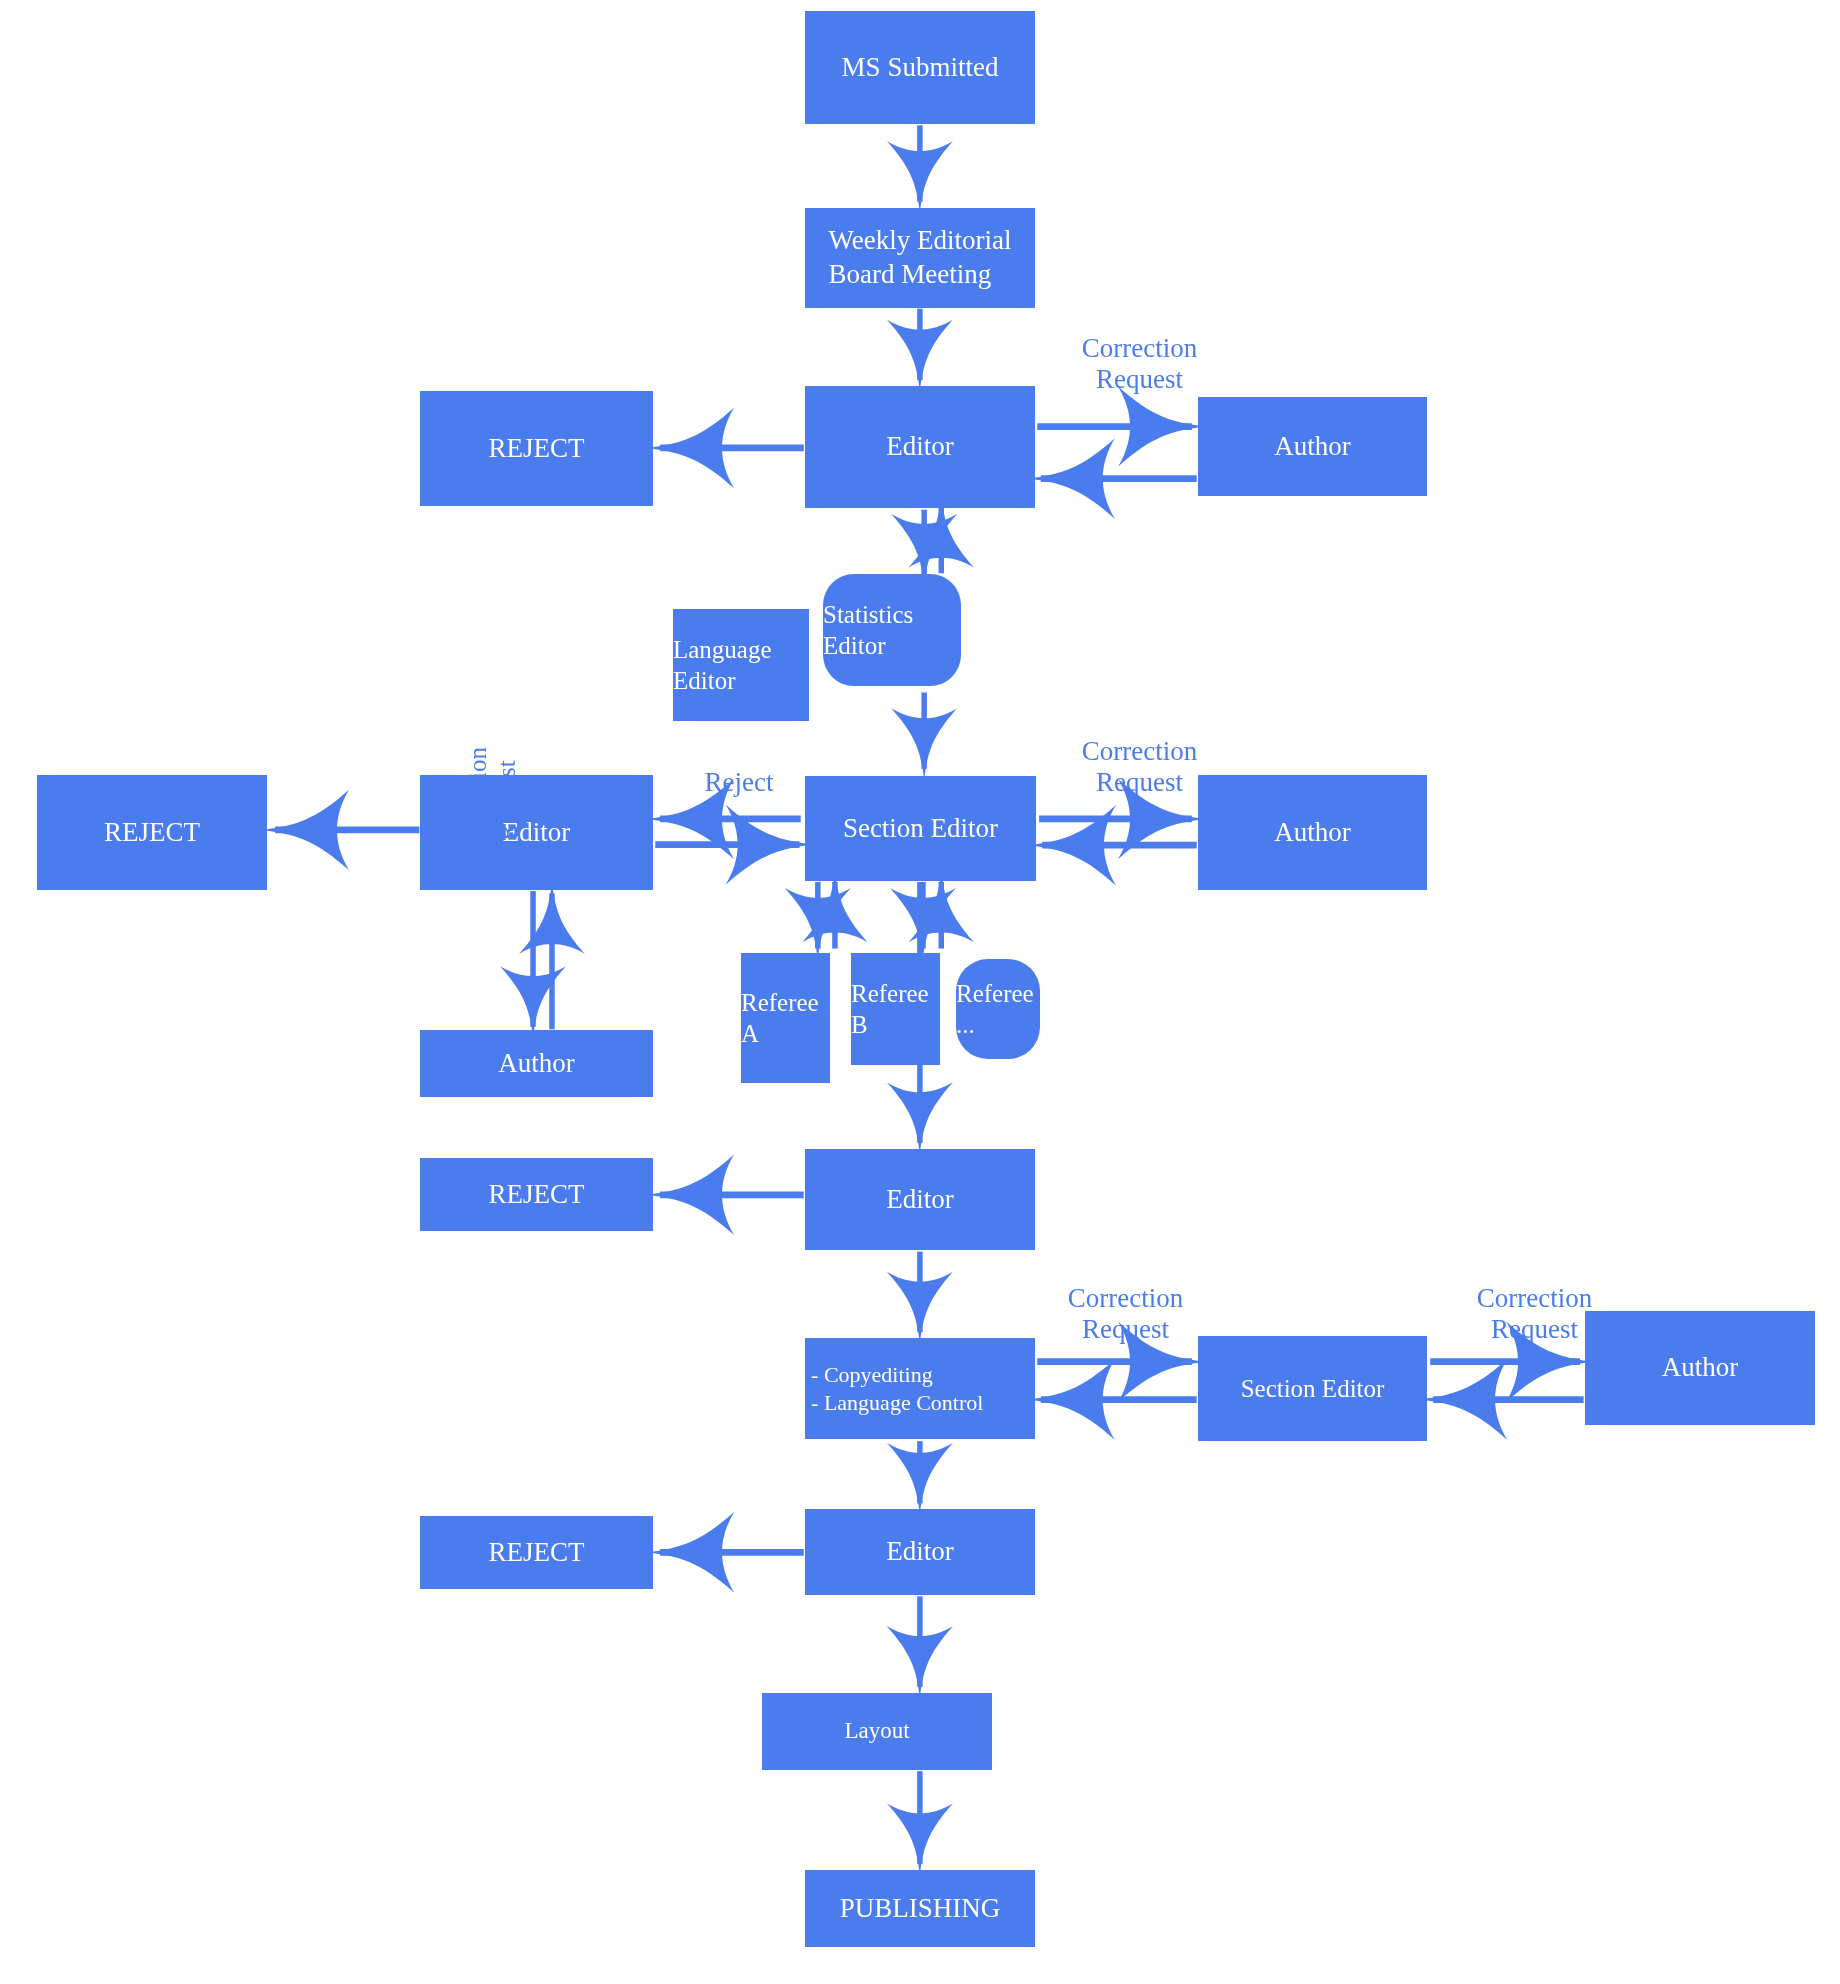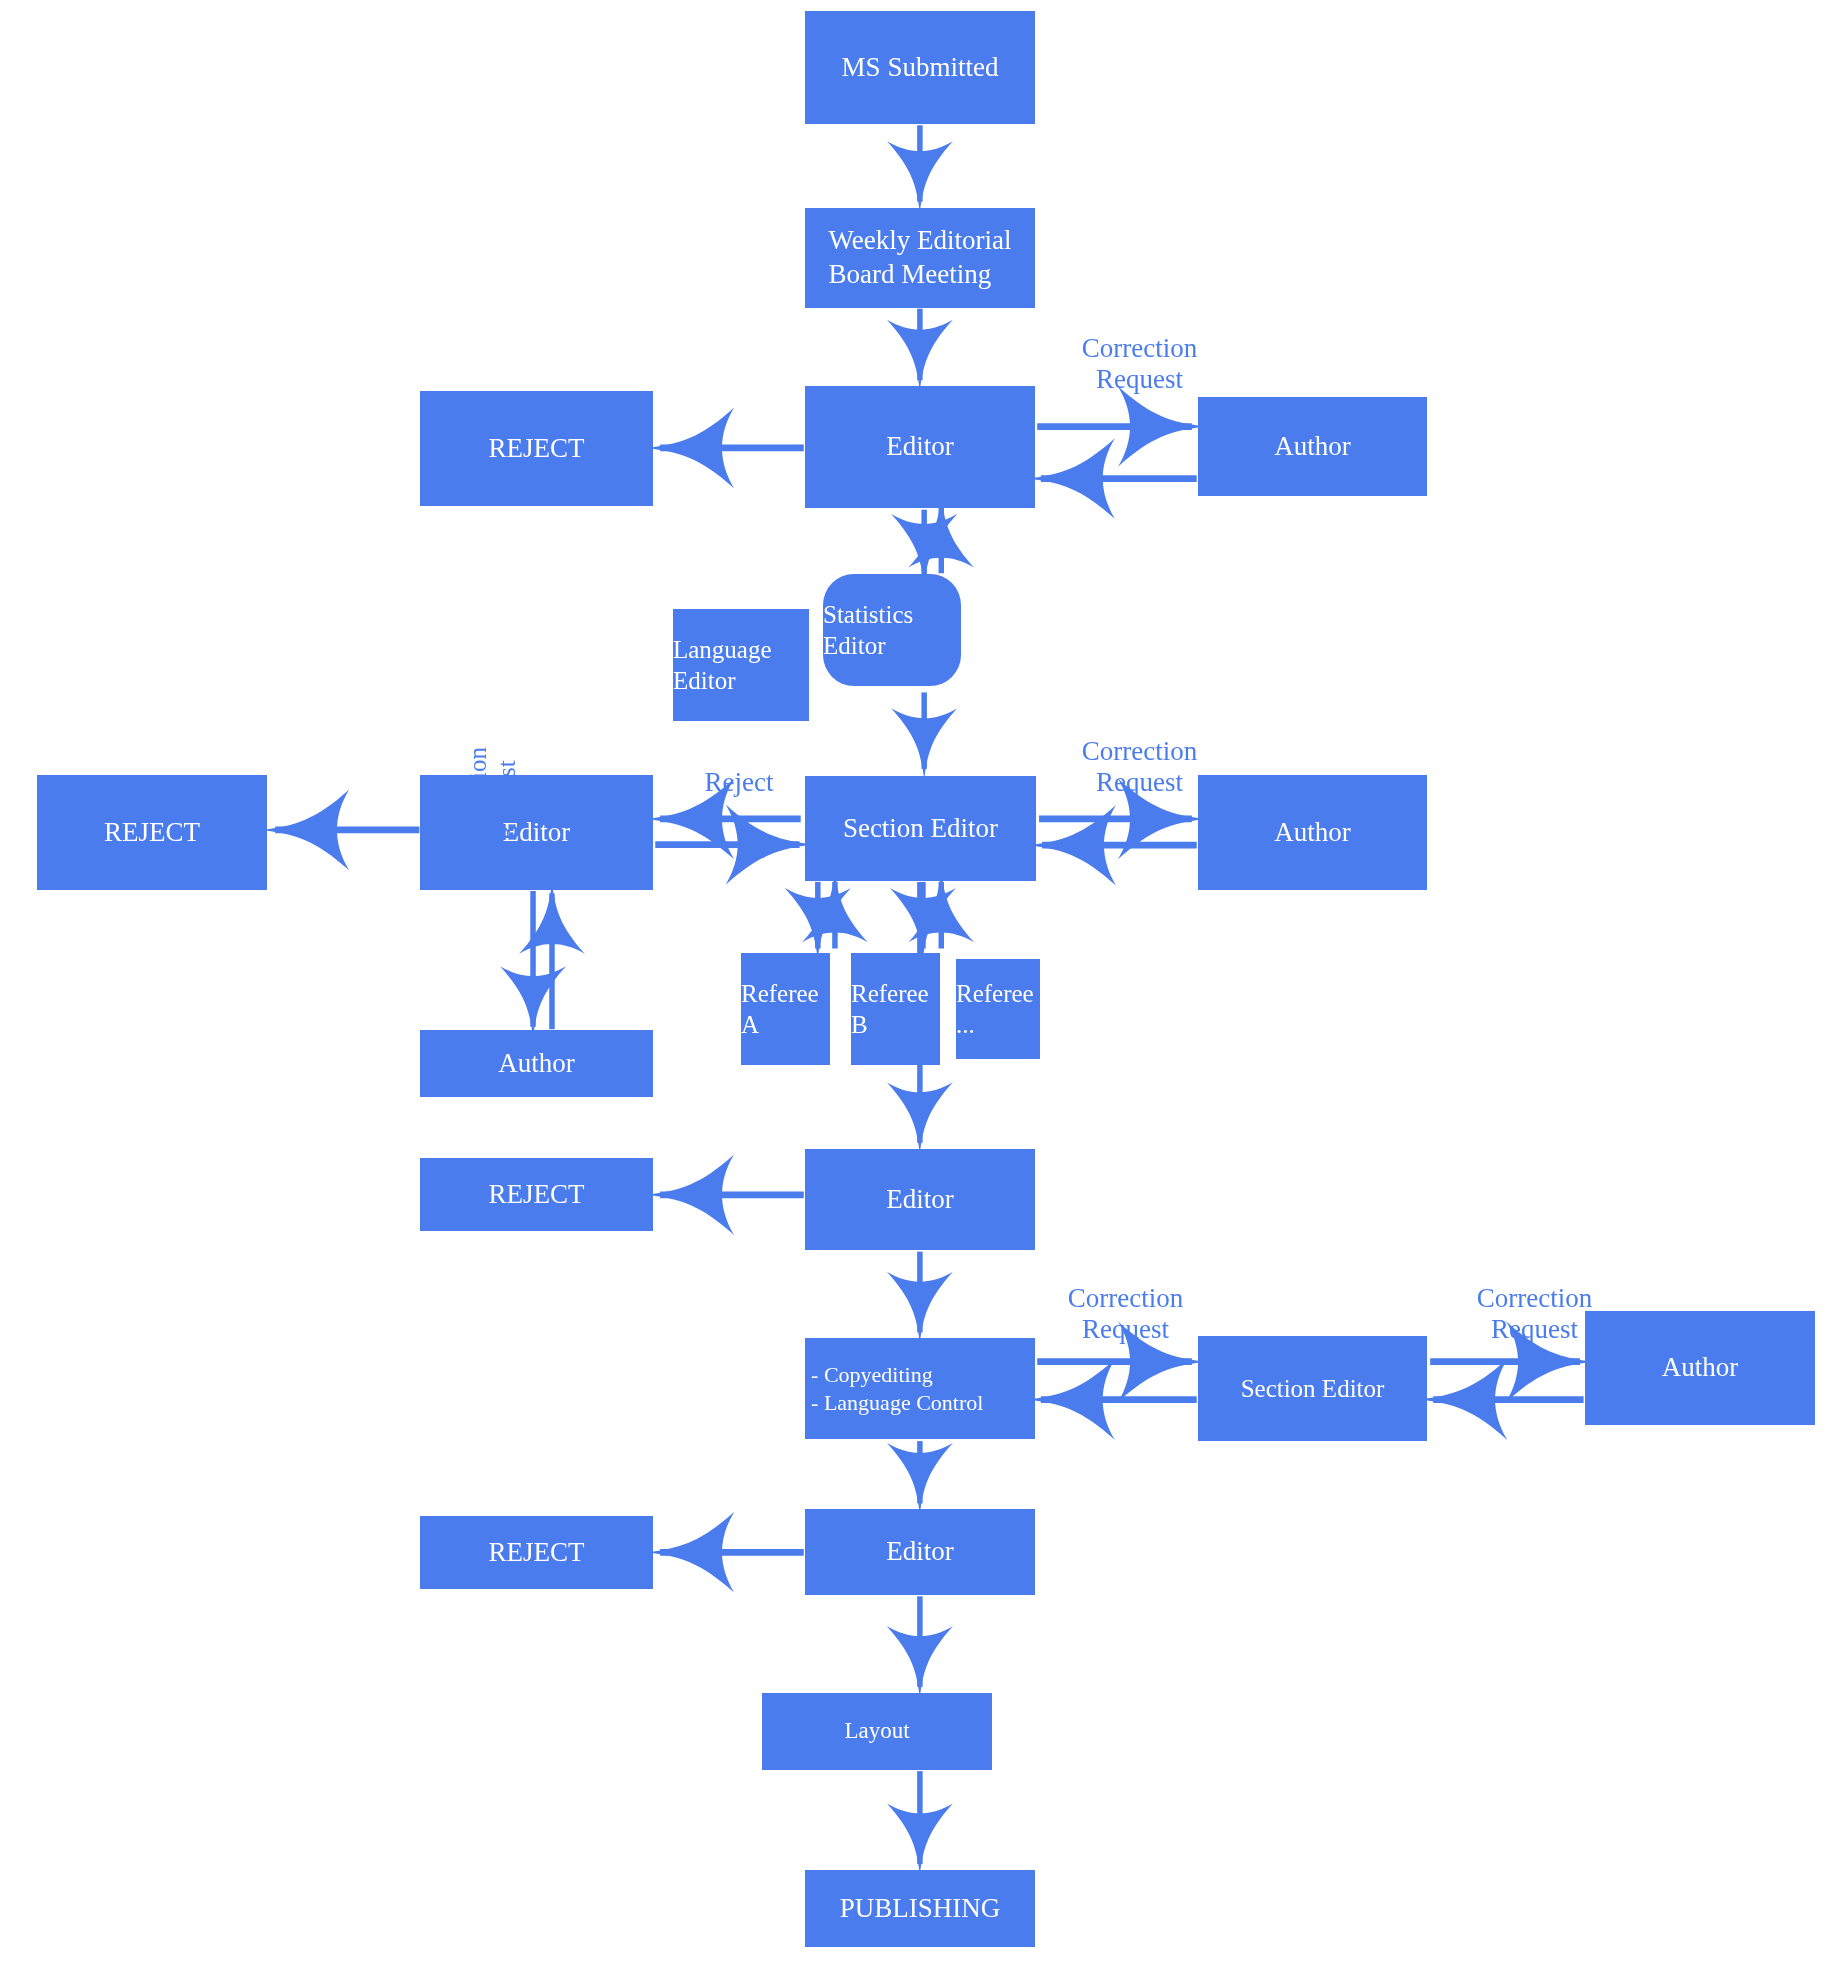--- a/index.html
+++ b/index.html
@@ -124,23 +124,23 @@
       <div class="node" style="left: 805px; top: 386px; width: 230px; height: 122px; font-size: 27px; background: rgb(74, 124, 237); color: rgb(255, 255, 255);">Editor</div>
       <div class="node" style="left: 420px; top: 391px; width: 233px; height: 115px; font-size: 27px; background: rgb(74, 124, 237); color: rgb(255, 255, 255);">REJECT</div>
       <div class="node" style="left: 1198px; top: 397px; width: 229px; height: 99px; font-size: 27px; background: rgb(74, 124, 237); color: rgb(255, 255, 255);">Author</div>
       <div class="node" style="left: 673px; top: 609px; width: 136px; height: 112px; font-size: 25px; background: rgb(74, 124, 237); color: rgb(255, 255, 255);">Language Editor</div>
       <div class="node" style="left: 823px; top: 574px; width: 138px; height: 112px; font-size: 25px; background: rgb(74, 124, 237); color: rgb(255, 255, 255); border-radius: 31px;">Statistics Editor</div>
       <div class="node" style="left: 37px; top: 775px; width: 230px; height: 115px; font-size: 27px; background: rgb(74, 124, 237); color: rgb(255, 255, 255);">REJECT</div>
       <div class="node" style="left: 420px; top: 775px; width: 233px; height: 115px; font-size: 27px; background: rgb(74, 124, 237); color: rgb(255, 255, 255);">Editor</div>
       <div class="node" style="left: 805px; top: 776px; width: 231px; height: 105px; font-size: 27px; background: rgb(74, 124, 237); color: rgb(255, 255, 255);">Section Editor</div>
       <div class="node" style="left: 1198px; top: 775px; width: 229px; height: 115px; font-size: 27px; background: rgb(74, 124, 237); color: rgb(255, 255, 255);">Author</div>
       <div class="node" style="left: 420px; top: 1030px; width: 233px; height: 67px; font-size: 27px; background: rgb(74, 124, 237); color: rgb(255, 255, 255);">Author</div>
-      <div class="node" style="left: 741px; top: 953px; width: 89px; height: 112px; font-size: 25px; background: rgb(74, 124, 237); color: rgb(255, 255, 255);">Referee A</div>
+      <div class="node" style="left: 741px; top: 953px; width: 89px; height: 130px; font-size: 25px; background: rgb(74, 124, 237); color: rgb(255, 255, 255);">Referee A</div>
       <div class="node" style="left: 851px; top: 953px; width: 89px; height: 112px; font-size: 25px; background: rgb(74, 124, 237); color: rgb(255, 255, 255);">Referee B</div>
-      <div class="node" style="left: 956px; top: 959px; width: 84px; height: 100px; font-size: 25px; background: rgb(74, 124, 237); color: rgb(255, 255, 255);">Referee ...</div>
+      <div class="node" style="left: 956px; top: 959px; width: 84px; height: 100px; font-size: 25px; background: rgb(74, 124, 237); color: rgb(255, 255, 255); border-radius: 32px;">Referee ...</div>
       <div class="node" style="left: 420px; top: 1158px; width: 233px; height: 73px; font-size: 27px; background: rgb(74, 124, 237); color: rgb(255, 255, 255);">REJECT</div>
       <div class="node" style="left: 805px; top: 1149px; width: 230px; height: 101px; font-size: 27px; background: rgb(74, 124, 237); color: rgb(255, 255, 255);">Editor</div>
       <div class="node left" style="left: 805px; top: 1338px; width: 230px; height: 101px; font-size: 22px; background: rgb(74, 124, 237); color: rgb(255, 255, 255);">- Copyediting
 - Language Control</div>
       <div class="node" style="left: 1198px; top: 1336px; width: 229px; height: 105px; font-size: 25px; background: rgb(74, 124, 237); color: rgb(255, 255, 255);">Section Editor</div>
       <div class="node" style="left: 1585px; top: 1311px; width: 230px; height: 114px; font-size: 27px; background: rgb(74, 124, 237); color: rgb(255, 255, 255);">Author</div>
       <div class="node" style="left: 420px; top: 1516px; width: 233px; height: 73px; font-size: 27px; background: rgb(74, 124, 237); color: rgb(255, 255, 255);">REJECT</div>
       <div class="node" style="left: 805px; top: 1509px; width: 230px; height: 86px; font-size: 27px; background: rgb(74, 124, 237); color: rgb(255, 255, 255);">Editor</div>
       <div class="node" style="left: 762px; top: 1693px; width: 230px; height: 77px; font-size: 23px; background: rgb(74, 124, 237); color: rgb(255, 255, 255);">Layout</div>
       <div class="node" style="left: 805px; top: 1870px; width: 230px; height: 77px; font-size: 27px; background: rgb(74, 124, 237); color: rgb(255, 255, 255);">PUBLISHING</div>

